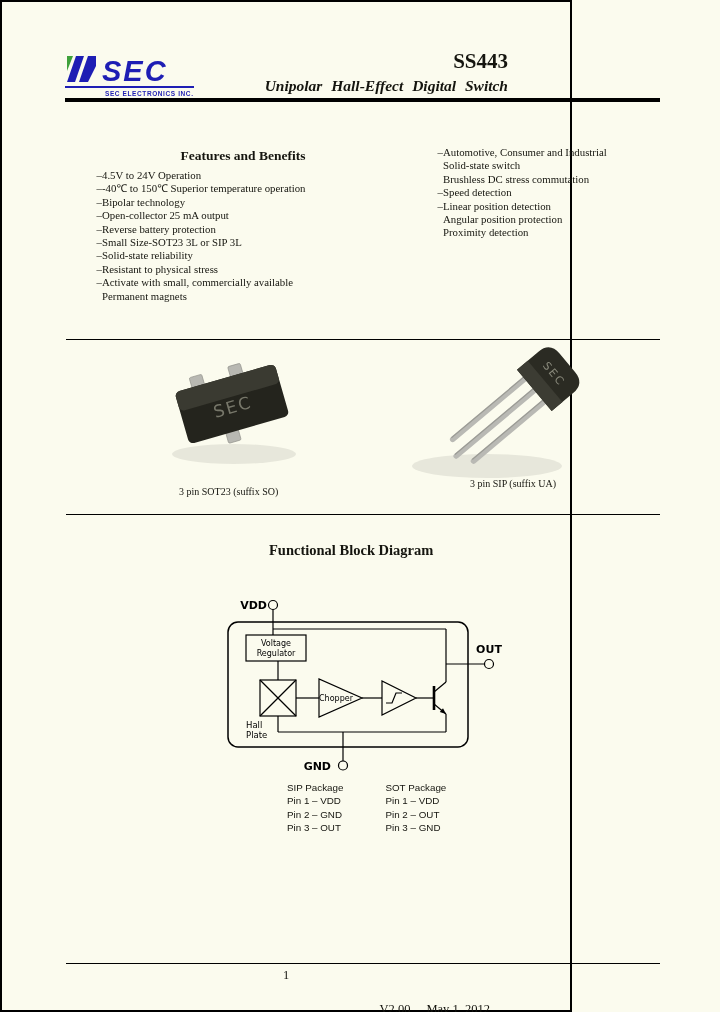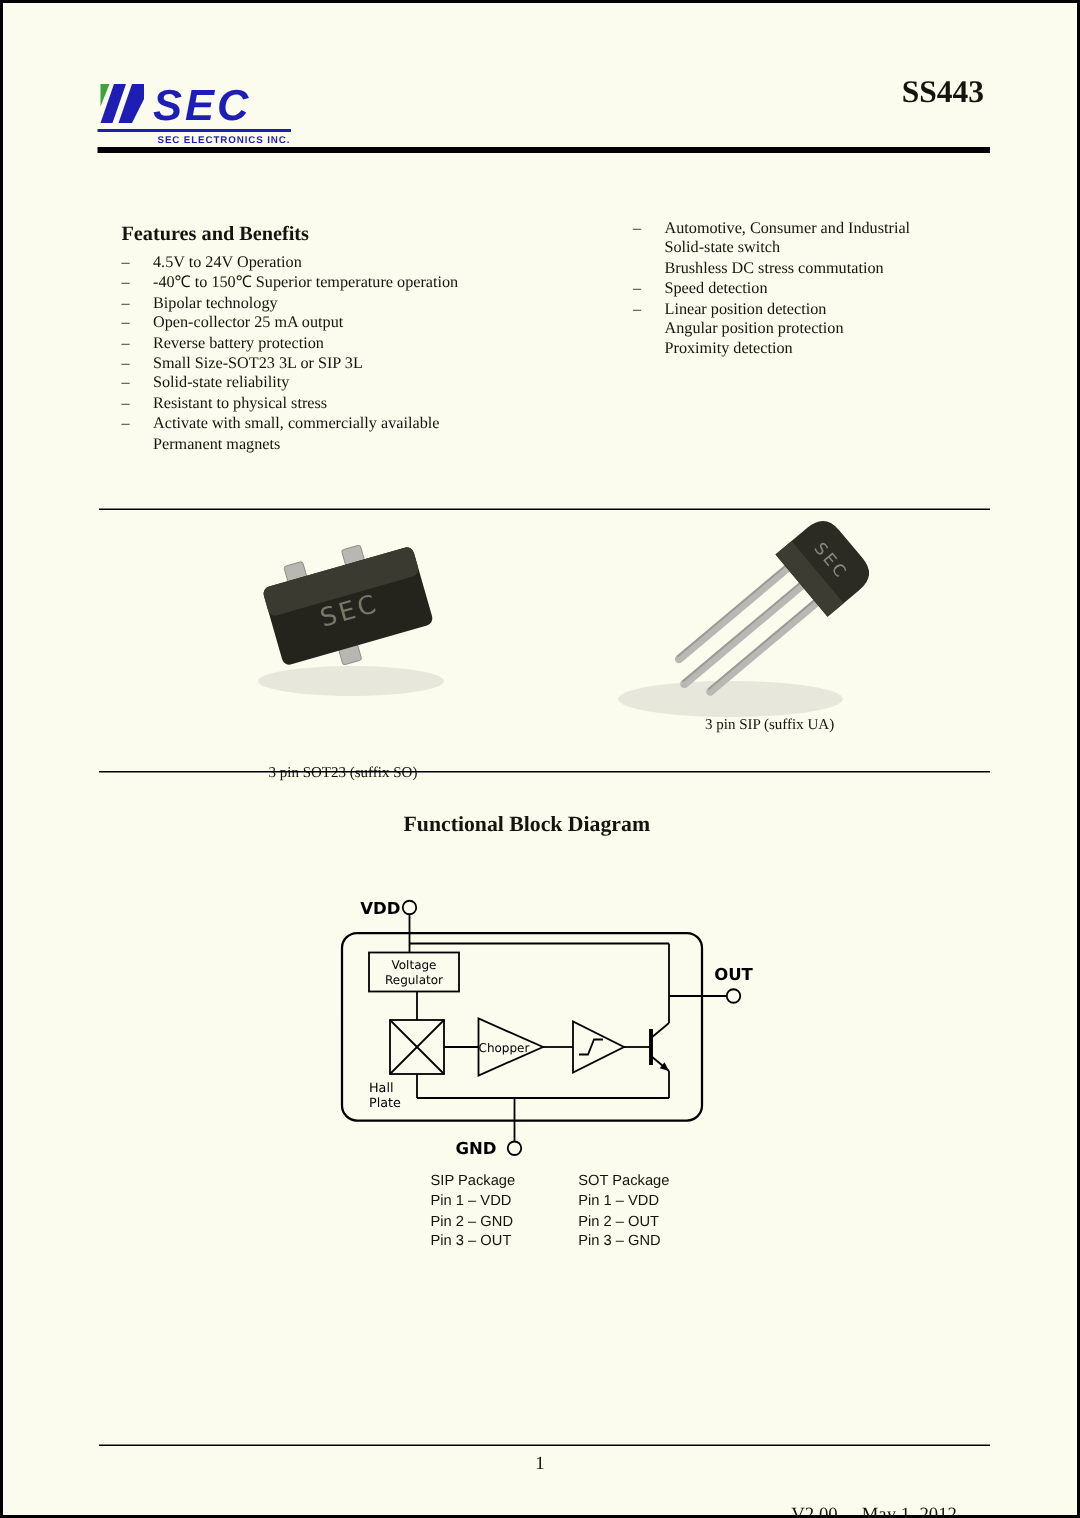--- a/index.html
+++ b/index.html
@@ -1,49 +1,49 @@
 <!DOCTYPE html>
 <html><head>
 <meta charset="utf-8">
 <style>
   html,body{margin:0;padding:0;}
   body{background:#fbfbee;width:720px;height:1012px;overflow:hidden;}
-  .page{position:relative;width:720px;height:1012px;background:#fbfbee;border:2px solid #000;
+  .page{position:relative;width:572px;height:1012px;background:#fbfbee;border:2px solid #000;
         box-sizing:border-box;font-family:"Liberation Serif",serif;color:#15150f;}
 
   
   .logo{position:absolute;left:63px;top:52px;}
   .logo-row{display:flex;align-items:flex-end;gap:5px;border-bottom:2px solid #1e1eb4;padding-bottom:2px;}
   .logo-text{font-family:"Liberation Sans",sans-serif;font-weight:bold;font-style:italic;
              font-size:29px;line-height:25px;color:#1e1eb4;letter-spacing:2px;}
   .logo-sub{font-family:"Liberation Sans",sans-serif;font-size:6.5px;font-weight:bold;
             color:#1e1eb4;letter-spacing:0.6px;margin-top:2px;margin-left:40px;}
   .part-number{position:absolute;top:47px;right:62px;font-size:21px;font-weight:bold;}
   .subtitle{position:absolute;top:75px;right:62px;font-size:15.5px;font-weight:bold;
             font-style:italic;word-spacing:5px;white-space:nowrap;}
   .header-rule{position:absolute;left:63px;top:96px;width:595px;height:4px;background:#000;}
 
   
-  .col-list{position:absolute;white-space:nowrap;}
+  .col-list{position:absolute;white-space:nowrap;text-align:right;}
   .col-list h2{font-size:13.5px;font-weight:bold;margin:0 0 5px 0;}
   .li{display:flex;font-size:10.8px;line-height:13.4px;}
   .li .dash{width:21px;flex:0 0 21px;}
   .features{left:79px;top:146px;}
   .applications{left:420px;top:144px;}
 
   .hline{position:absolute;left:64px;width:594px;height:1px;background:#000;}
   .rule-photos-top{top:337px;}
   .rule-photos-bottom{top:512px;}
   .footer-rule{top:961px;}
 
   .photo{position:absolute;}
   .photo-sot{left:152px;top:340px;}
   .photo-sip{left:390px;top:334px;}
   .caption{position:absolute;font-size:10px;}
-  .caption-sot{left:177px;top:508px;text-align:right;}
+  .caption-sot{left:177px;top:484px;text-align:right;}
   .caption-sip{left:468px;top:476px;}
 
   .diagram-heading{position:absolute;left:267px;top:540px;font-size:14.5px;font-weight:bold;}
   .block-svg{position:absolute;left:222px;top:585px;}
   .svg-label{font-family:"DejaVu Sans",sans-serif;font-weight:bold;font-size:11px;fill:#000;}
   .svg-small{font-family:"DejaVu Sans",sans-serif;font-size:8px;fill:#000;}
   .svg-small2{font-family:"DejaVu Sans",sans-serif;font-size:8.5px;fill:#000;}
   .chip-text{font-family:"DejaVu Sans",sans-serif;letter-spacing:2px;}
 
   .pins{position:absolute;left:285px;top:779px;display:flex;gap:42px;
@@ -62,20 +62,21 @@
       <svg width="32" height="30" viewBox="0 0 32 30">
         <polygon points="2,28 11,2 19,2 10,28" fill="#1e1eb4"></polygon>
         <polygon points="14,28 23,2 31,2 31,12 23,28" fill="#1e1eb4"></polygon>
         <polygon points="2,2 8,2 2,17" fill="#3fa13b"></polygon>
       </svg>
       <span class="logo-text">SEC</span>
     </div>
     <div class="logo-sub">SEC ELECTRONICS INC.</div>
   </div>
   <div class="part-number">SS443</div>
+  <div class="subtitle">Unipolar Hall-Effect Digital Switch</div>
   <div class="header-rule"></div>
 
   <div class="col-list features">
     <h2>Features and Benefits</h2>
     <div class="li">
         <span class="dash">–</span>
         <span>4.5V to 24V Operation</span>
       </div>
     <div class="li">
         <span class="dash">–</span>

